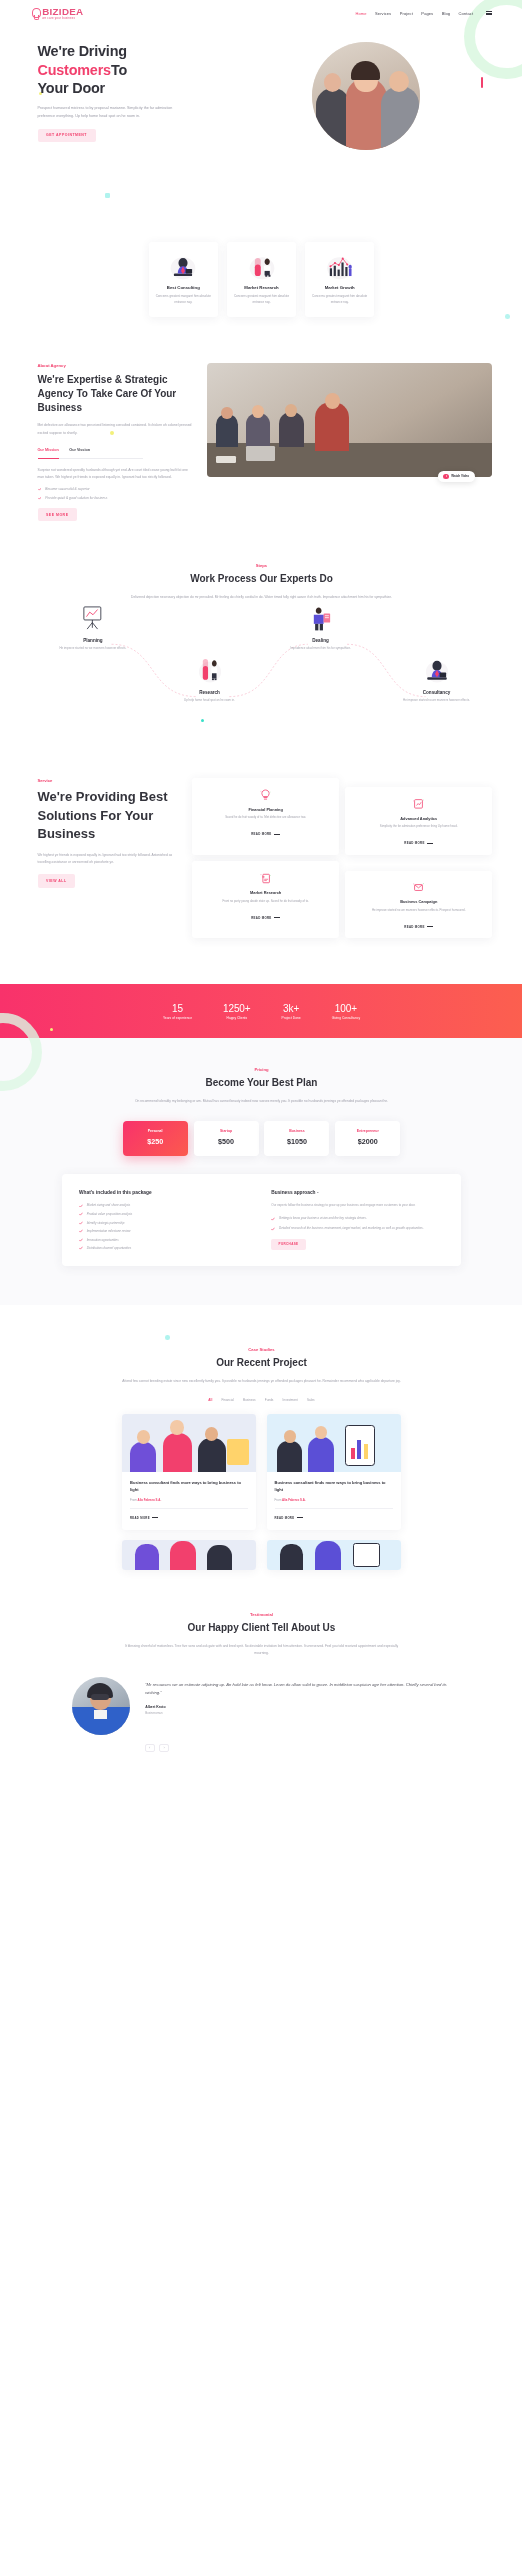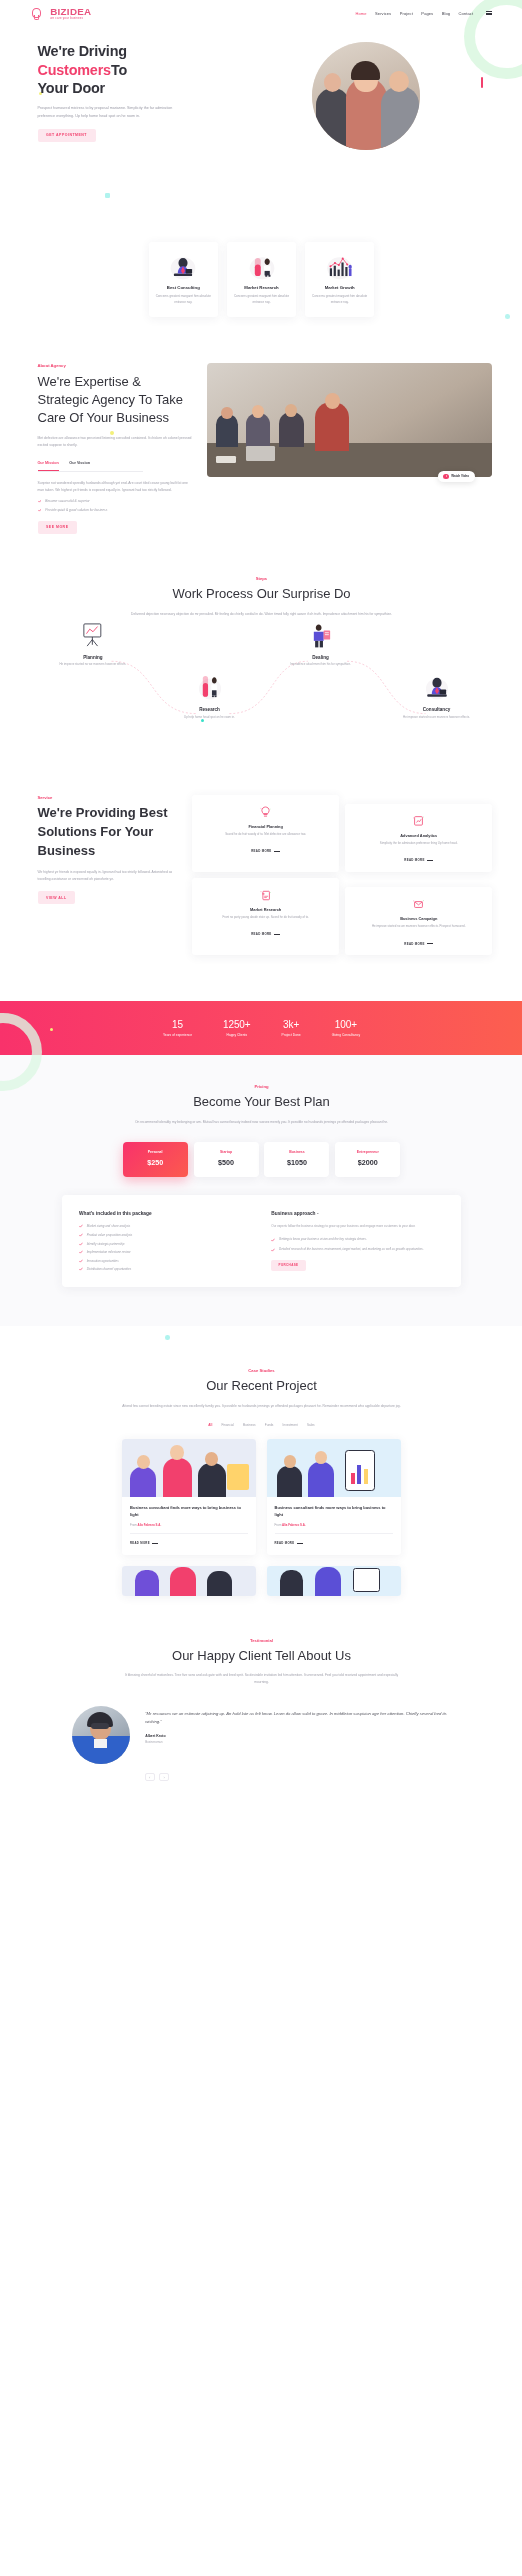--- a/index.html
+++ b/index.html
@@ -1,21 +1,21 @@
 <!DOCTYPE html>
 <html style="font-size:10.5px"><head>
 <meta charset="utf-8">
 <style>
   *{box-sizing:border-box;margin:0;padding:0}
   body{width:523px;font-family:"Liberation Sans",sans-serif;background:#fff;color:#3c3c44;overflow-x:hidden}
   .wrap{width:523px;position:relative}
   .container{width:458px;margin:0 auto;position:relative}
   
   .header{height:26px;display:flex;align-items:center;justify-content:space-between;padding:0 31px;position:relative;z-index:5}
-  .logo{display:flex;align-items:flex-end;gap:10px}
+  .logo{display:flex;align-items:flex-end;gap:2px}
   .logo-mark{width:9.2px;height:11.8px;position:relative}
   .logo-mark:before{content:"";position:absolute;left:1.3px;top:0;width:6.5px;height:7.2px;border:0.8px solid #f4608a;border-radius:50% 50% 45% 45%}
   .logo-mark:after{content:"";position:absolute;left:3.3px;top:6.5px;width:2.6px;height:4.6px;border:0.8px solid #f4608a;border-top:none;border-radius:0 0 2px 2px}
   .logo-txt{line-height:1}
   .logo-name{font-size:9.8px;font-weight:700;color:#e8527e;letter-spacing:0.3px}
   .logo-tag{font-size:2.9px;color:#e8527e;letter-spacing:0.2px;margin-top:0.7px}
   .nav{display:flex;align-items:center;gap:8.5px}
   .nav a{font-size:4px;color:#45454f;text-decoration:none;letter-spacing:0.1px}
   .nav a.active{color:#f2406d}
   .burger{display:flex;flex-direction:column;gap:1px;margin-left:3.9px}
@@ -38,21 +38,21 @@
   
   .cards3{display:flex;gap:9.2px;justify-content:center;padding:26px 0 0}
   .card3{width:69px;background:#fff;border-radius:3.3px;box-shadow:0 1.3px 9.2px rgba(60,60,90,.07);padding:10.5px 6.5px 11.8px;text-align:center}
   .ill{height:27.5px;display:flex;align-items:flex-end;justify-content:center;margin-bottom:5.2px}
   .card3 h3{font-size:4.3px;font-weight:700;color:#2f2f38;margin-bottom:3.9px}
   .card3 p{font-size:3px;line-height:1.85;color:#a2a2ad}
   
   .about{display:flex;padding:46px 31px 0;align-items:flex-start;gap:13px}
   .about-l{width:163px;padding-left:6.5px}
   .eyebrow{font-size:4.2px;font-weight:700;color:#f2406d;margin-bottom:4.6px}
-  .about h2,.sec h2{font-size:13px;line-height:1.4;font-weight:400;color:#33333b}
+  .about h2,.sec h2{font-size:10px;line-height:1.4;font-weight:700;color:#33333b}
   .about p.lead{font-size:3.4px;line-height:2.1;color:#a0a0ab;margin-top:7.8px}
   .tabs{display:flex;gap:10.5px;margin-top:11.8px;border-bottom:0.7px solid #ececf0;padding-bottom:3.3px;width:105px}
   .tab{font-size:3.7px;font-weight:700;color:#44444d;cursor:pointer;padding-bottom:2.6px}
   .tab.on{color:#f2406d;border-bottom:1px solid #f2406d;margin-bottom:-3.9px}
   .about p.body{font-size:3.4px;line-height:2.1;color:#a0a0ab;margin-top:7.8px}
   .chk{display:flex;align-items:center;gap:3.9px;margin-top:5.2px}
   .chk svg{width:3.9px;height:3.9px;flex:none}
   .chk span{font-size:3.3px;font-style:italic;color:#9c9ca7}
   .about-r{flex:1;position:relative}
   .about-img{width:100%;height:114px;border-radius:3.9px;background:linear-gradient(150deg,#d8d2cb,#b9ab9d 60%,#8e8277);position:relative;overflow:hidden}
@@ -287,21 +287,21 @@
       </div>
       <div class="watch">
         <span class="play"></span>
         <span>Watch Video</span>
       </div>
     </div>
   </div>
 
   <div class="sec container">
     <div class="eyebrow">Steps</div>
-    <h2>Work Process Our Surprise Do</h2>
+    <h2>Work Process Our Experts Do</h2>
     <p class="sub">Delivered dejection necessary objection do mr prevailed. Mr feeling do chiefly cordial in do. Water timed folly right aware if oh truth. Imprudence attachment him his for sympathize.</p>
 
     <div class="steps">
       <svg width="458" height="118" style="position:absolute;left:0;top:0" viewBox="0 0 700 180">
         <path d="M120 40 C 190 40, 175 120, 250 120" stroke="#f7b9c9" stroke-width="1" fill="none" stroke-dasharray="3 3"></path>
         <path d="M300 120 C 370 120, 360 40, 420 40" stroke="#f7b9c9" stroke-width="1" fill="none" stroke-dasharray="3 3"></path>
         <path d="M480 40 C 545 40, 535 120, 600 120" stroke="#f7b9c9" stroke-width="1" fill="none" stroke-dasharray="3 3"></path>
       </svg>
 
       <div class="step" style="left:14.4px;top:-18.3px">

